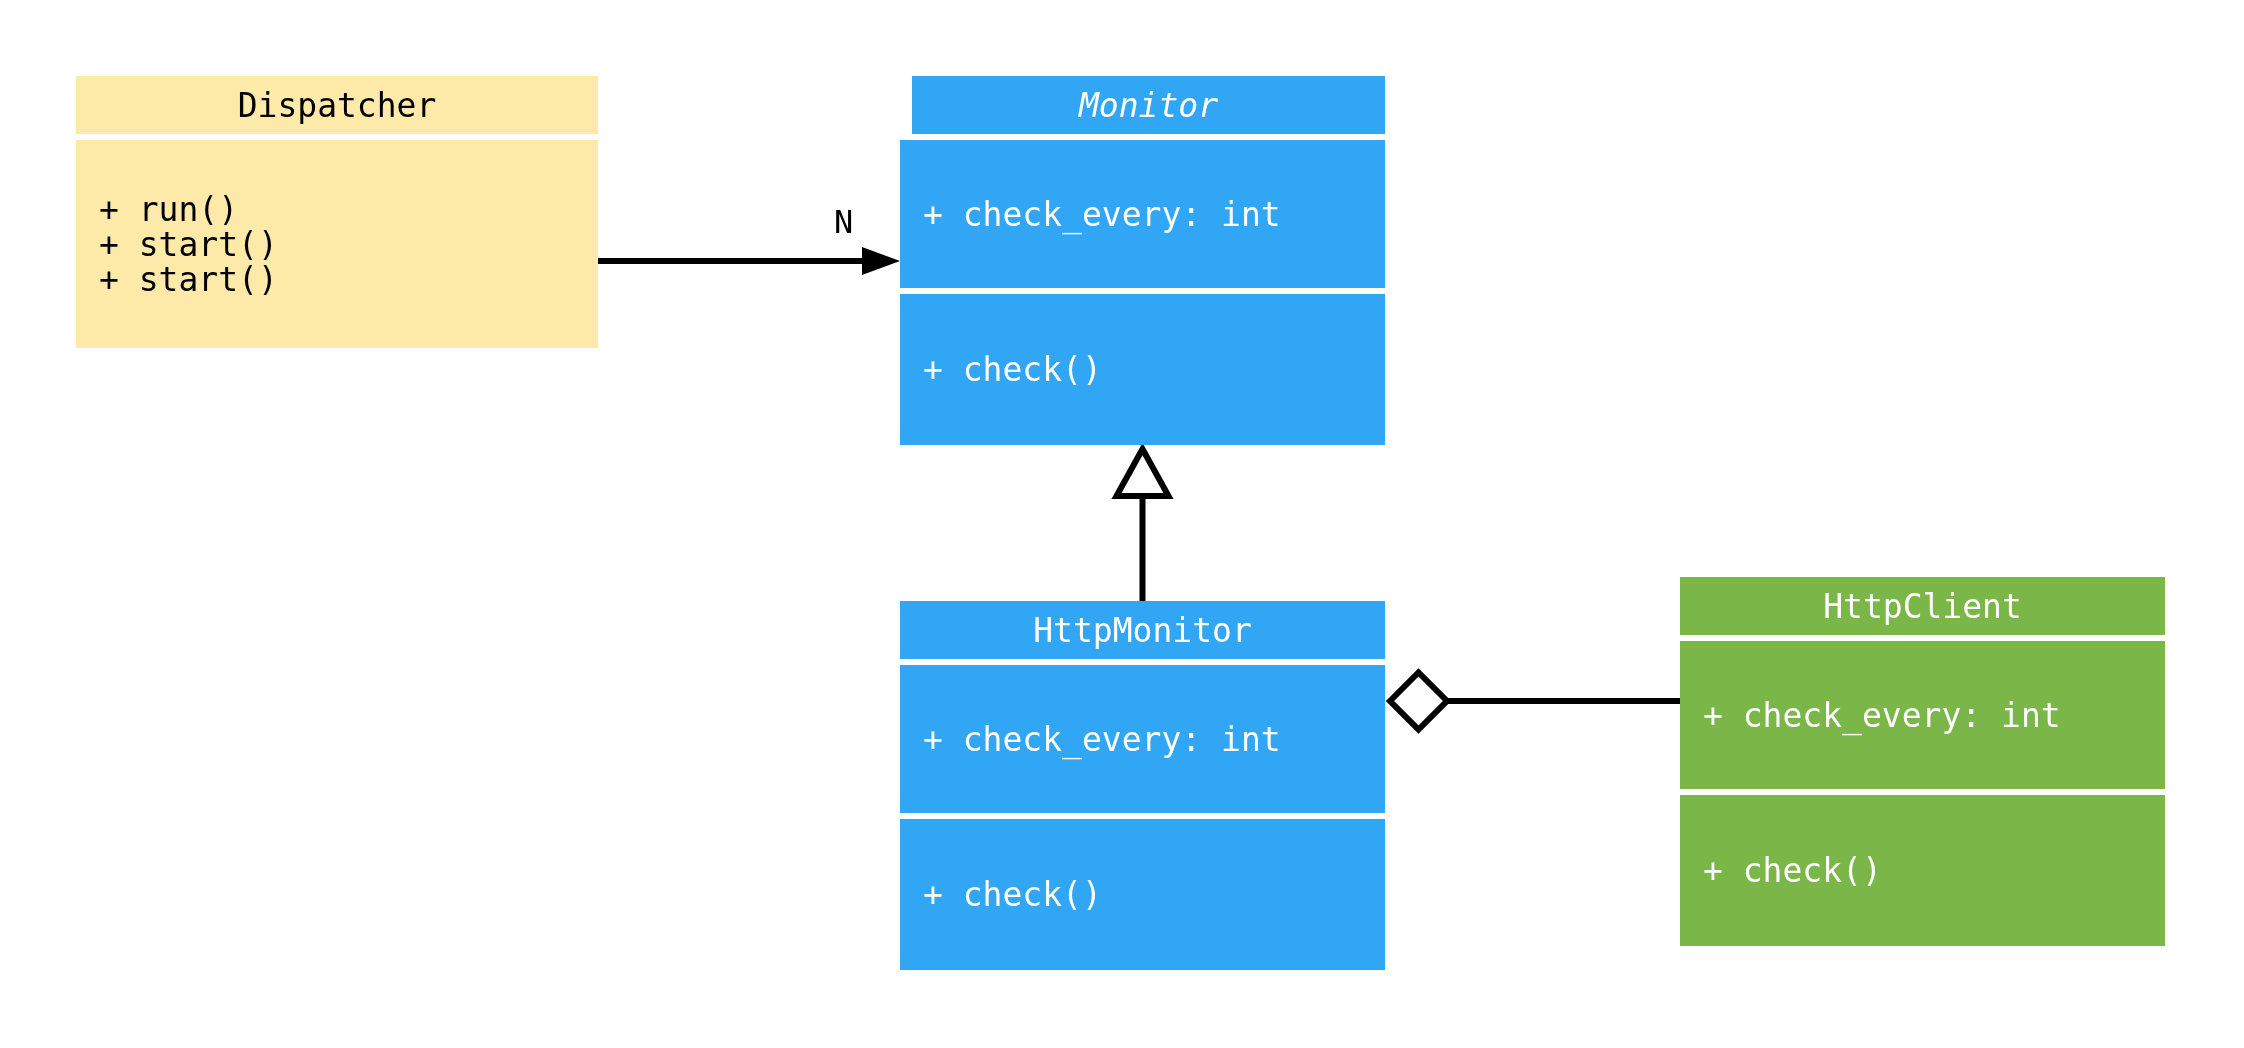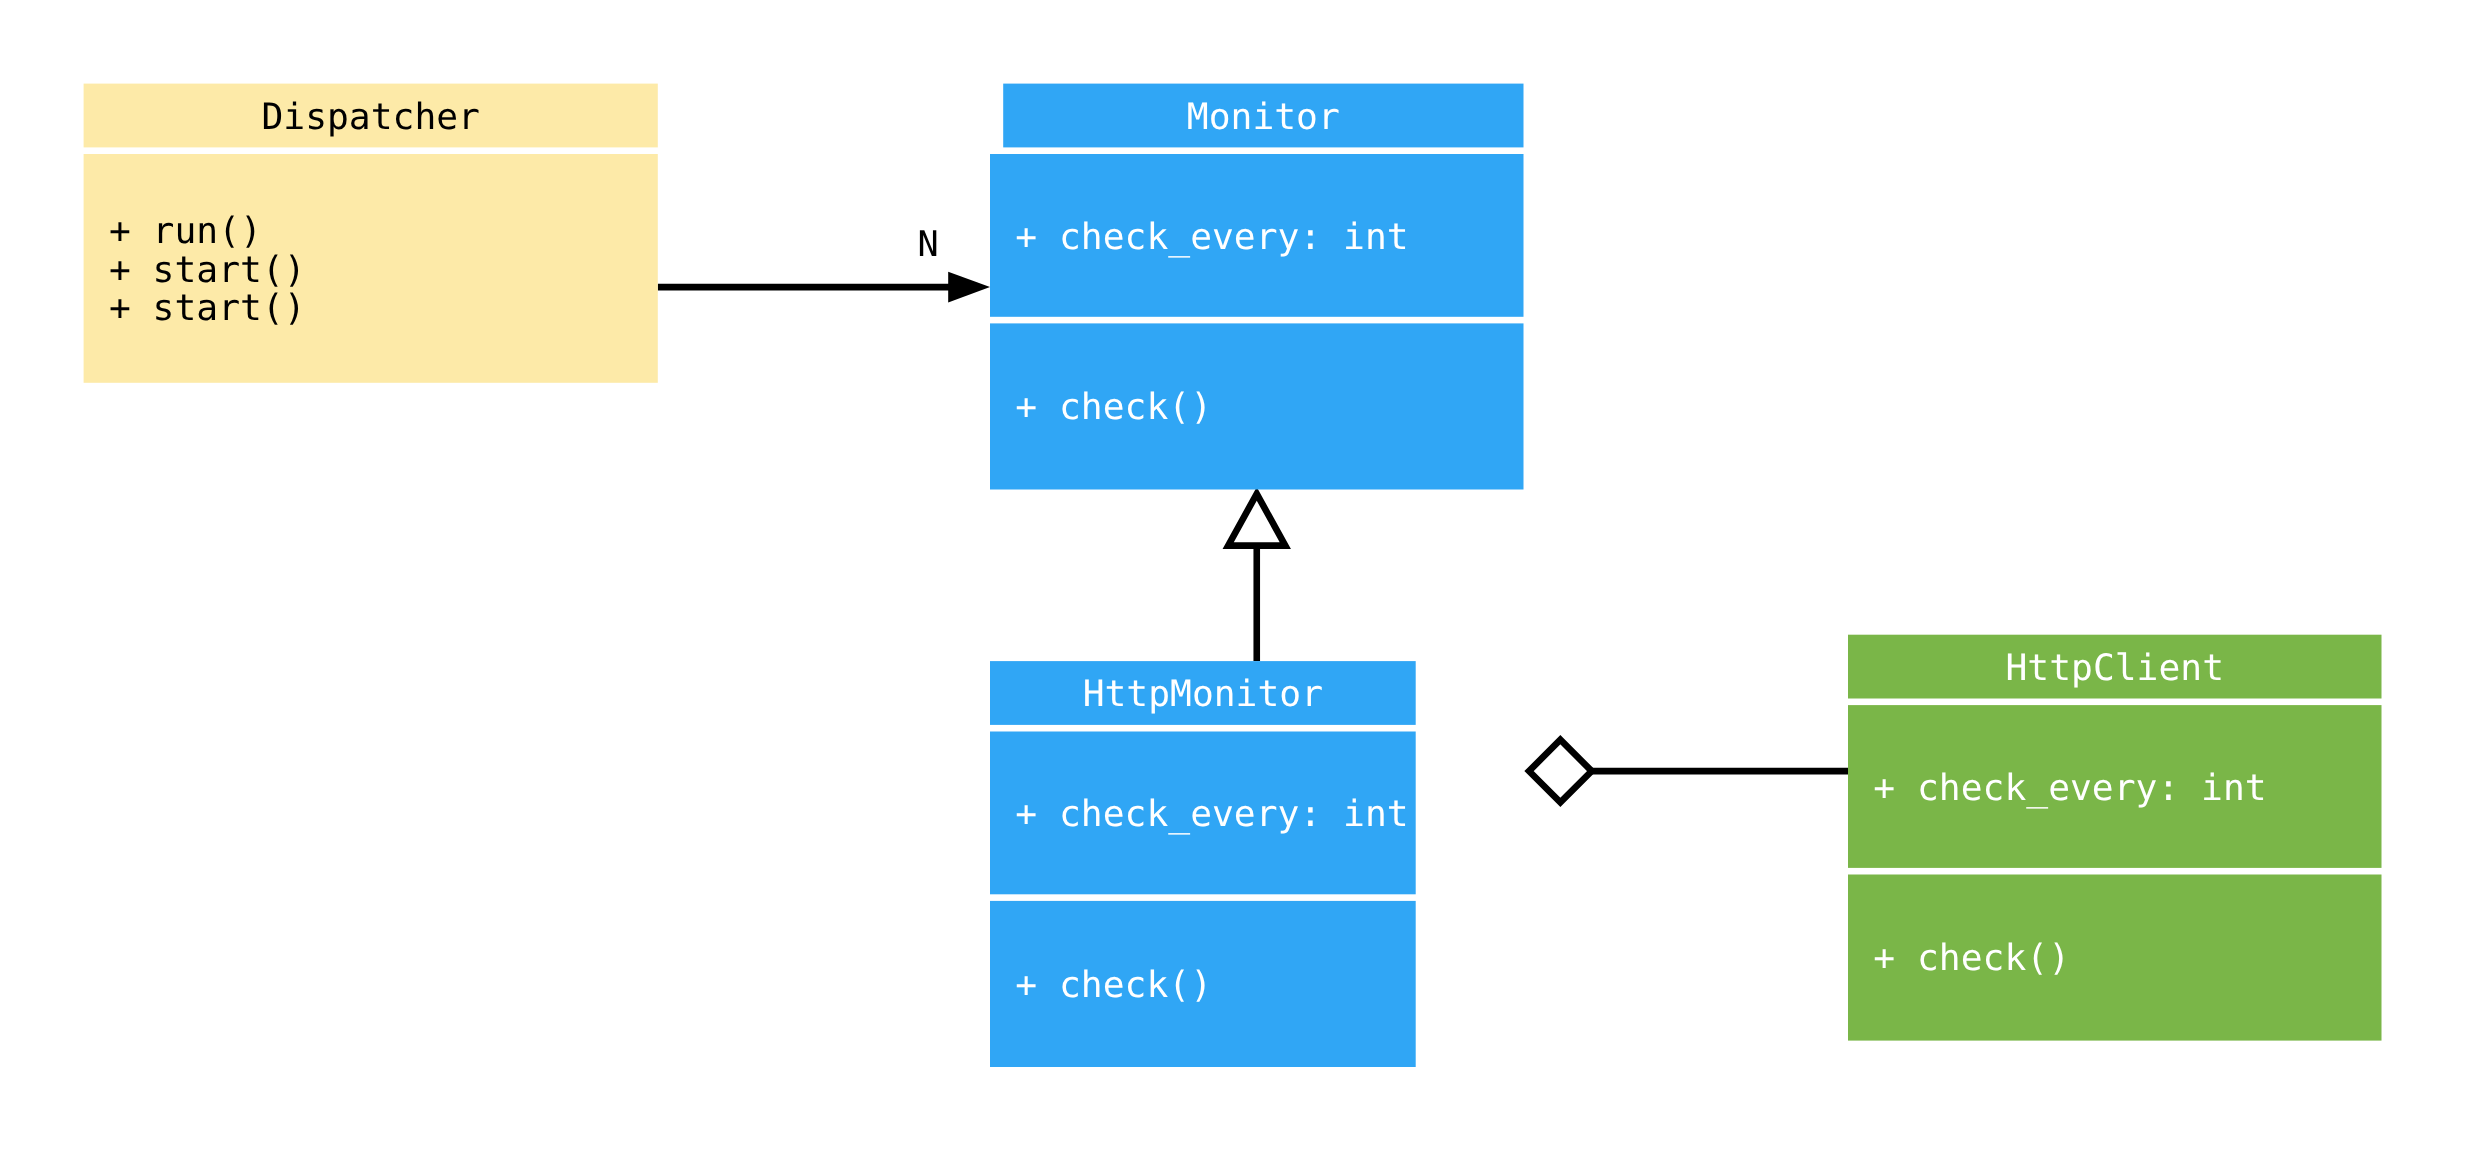--- a/index.html
+++ b/index.html
@@ -81,30 +81,30 @@
   <div class="uml-class cls-dispatcher" style="left:76px;top:76px;width:522px;justify-content:center;">
     <div class="sec title" style="height:58px">Dispatcher</div>
     <div class="sec methods" style="height:208px">
       <div class="member-line">+ run()</div>
       <div class="member-line">+ start()</div>
       <div class="member-line">+ start()</div>
     </div>
   </div>
 
   <div class="uml-class cls-monitor" style="left:900px;top:76px;width:485px;">
-    <div class="sec title" style="height: 58px;  margin-left: 12px;">Monitor</div>
+    <div class="sec title" style="height: 58px; font-style: italic; margin-left: 12px;">Monitor</div>
     <div class="sec attrs" style="height:148px">
       <div class="member-line">+ check_every: int</div>
     </div>
     <div class="sec methods" style="height:151px">
       <div class="member-line">+ check()</div>
     </div>
   </div>
 
-  <div class="uml-class cls-http-monitor" style="left:900px;top:601px;width:387px;">
+  <div class="uml-class cls-http-monitor" style="left:900px;top:601px;width:485px;">
     <div class="sec title" style="height:58px">HttpMonitor</div>
     <div class="sec attrs" style="height:148px">
       <div class="member-line">+ check_every: int</div>
     </div>
     <div class="sec methods" style="height:151px">
       <div class="member-line">+ check()</div>
     </div>
   </div>
 
   <div class="uml-class cls-http-client" style="left:1680px;top:577px;width:485px;border-radius:10px;">

